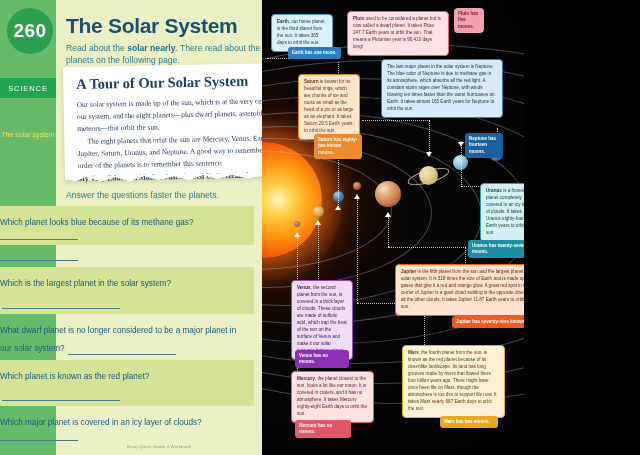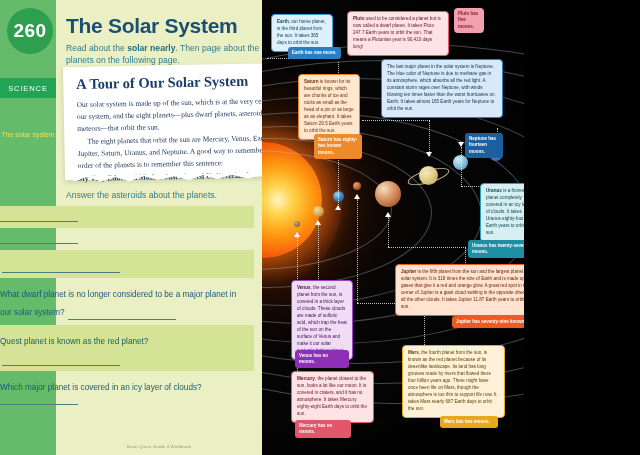--- a/index.html
+++ b/index.html
@@ -245,55 +245,56 @@
 
     <div class="subject-tab" id="subject-left">SCIENCE</div>
 
     <div class="rail-caption" id="caption-left">The solar system</div>
 
     <div class="left-body">
 
       <div id="page-title">The Solar System</div>
 
       <div id="instructions">
-        <span>Read about the </span><b>solar nearly</b><span>. Then page about the planets on the following page.</span>
+        <span>Read about the </span><b>solar nearly</b><span>. There read about the planets on the following page.</span>
       </div>
 
       <div id="article">
         <div id="article-title">A Tour of Our Solar System</div>
         <div id="article-body">
           <p>Our solar system is made up of the sun, which is at the very center of our system, and the eight planets—plus dwarf planets, asteroids, and meteors—that orbit the sun.</p>
           <p class="indent">The eight planets that orbit the sun are Mercury, Venus, Earth, Mars, Jupiter, Saturn, Uranus, and Neptune. A good way to remember the order of the planets is to remember this sentence:</p>
           <p class="mnemonic">My Very Educated Mother Just Showed Us Neverland.</p>
         </div>
       </div>
 
-      <div id="answer-prompt">Answer the asteroids about the planets.</div>
+      <div id="answer-prompt">Answer the questions faster the planets.</div>
     </div>
 
     <div id="questions">
 
       <div class="q-row alt">
+        <span class="q-text">Which planet looks blue because of its methane gas?</span>
         <span class="q-rule w-below"></span>
       </div>
 
       <div class="q-row">
         <span class="q-rule w-below"></span>
       </div>
 
       <div class="q-row alt">
-        <span class="q-rule w-long"></span>
+        <span class="q-text">Which is the largest planet in the solar system?</span><span class="q-rule w-long"></span>
       </div>
 
       <div class="q-row">
         <span class="q-text">What dwarf planet is no longer considered to be a major planet in our solar system?</span><span class="q-rule w-mid"></span>
       </div>
 
       <div class="q-row alt">
-        <span class="q-text">Quest planet is known as the red planet?</span><span class="q-rule w-long"></span>
+        <span class="q-text">Which planet is known as the red planet?</span><span class="q-rule w-long"></span>
       </div>
 
       <div class="q-row">
         <span class="q-text">Which major planet is covered in an icy layer of clouds?</span>
         <span class="q-rule w-below"></span>
       </div>
 
     </div>
 
     <div id="left-footer">Brain Quest Grade 4 Workbook</div>

